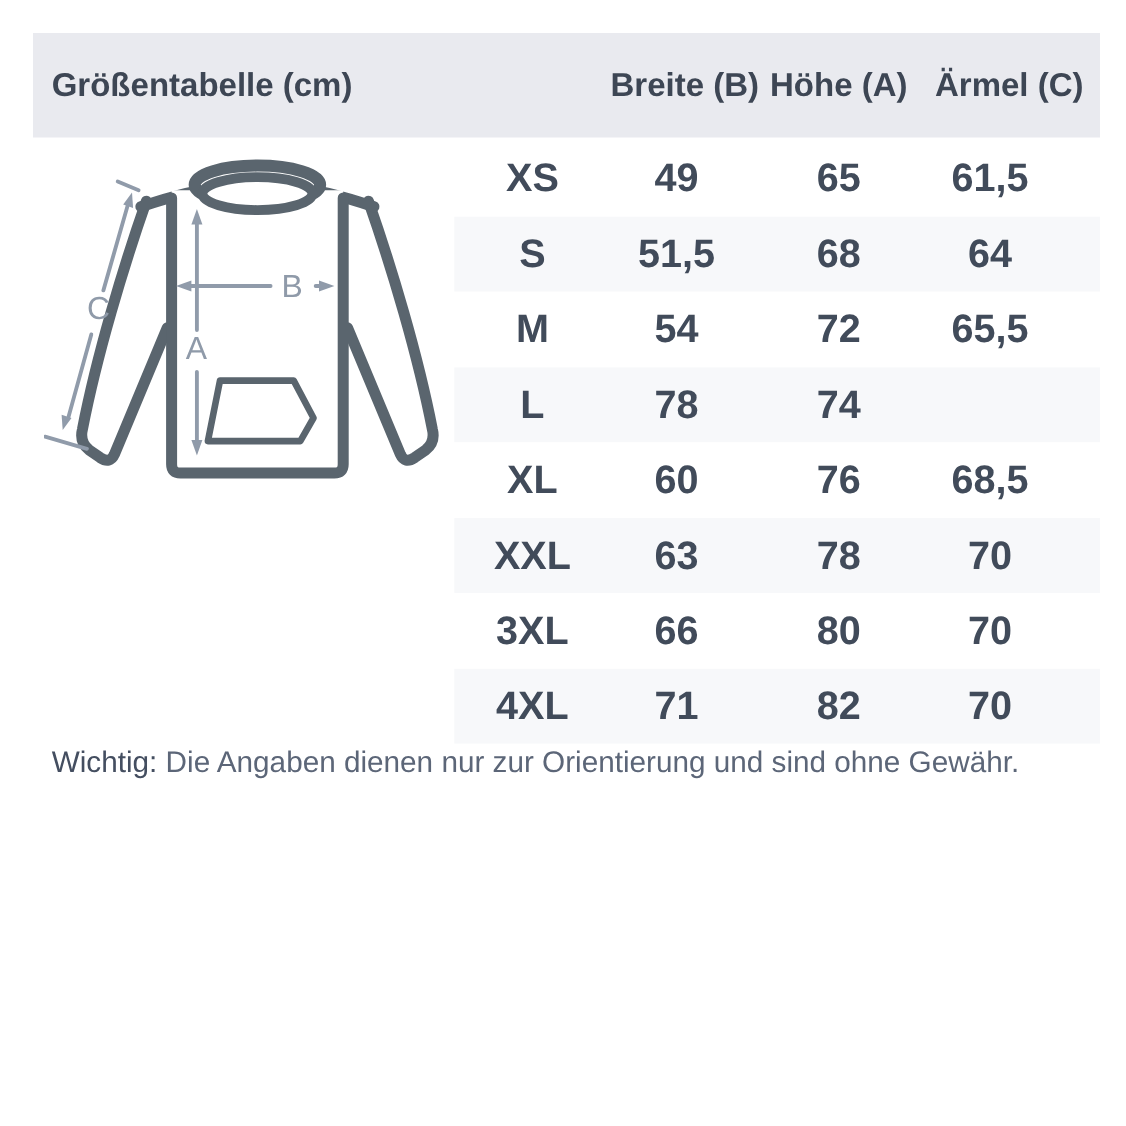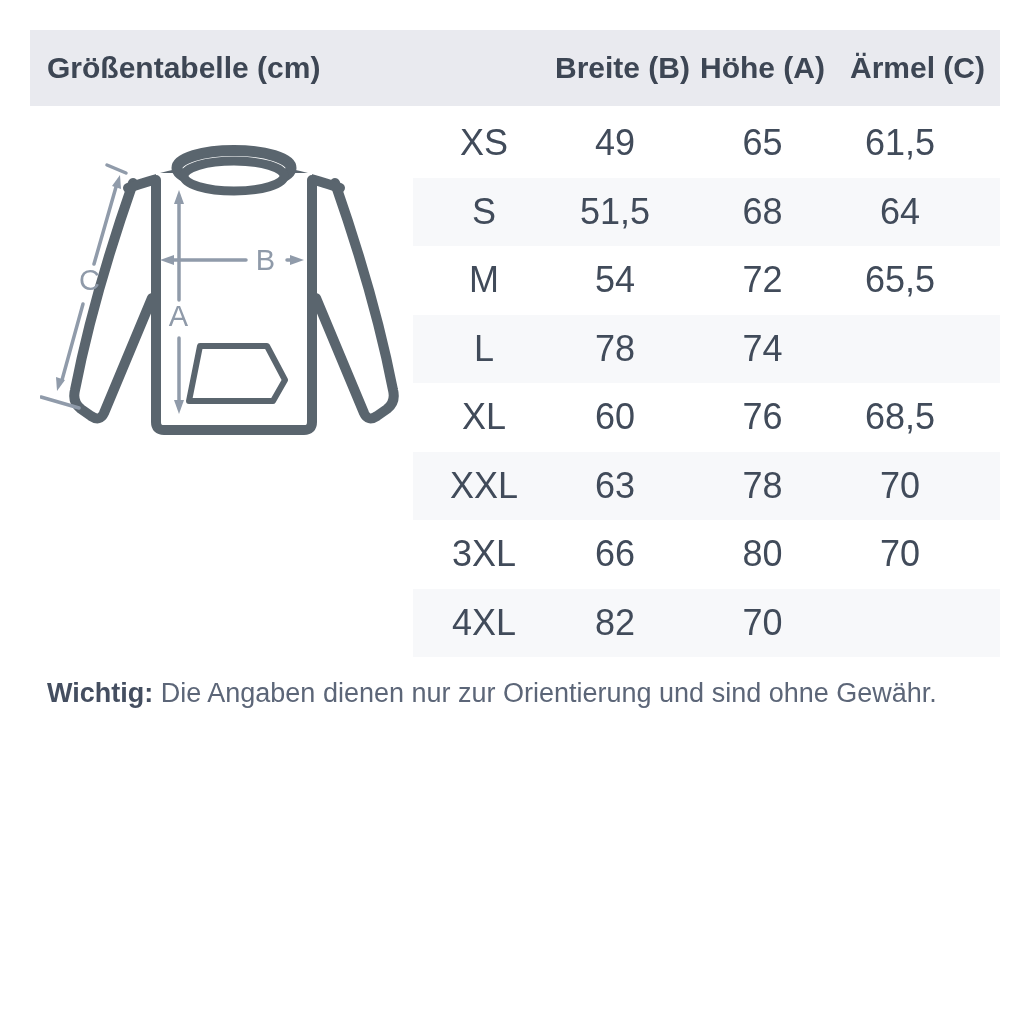--- a/index.html
+++ b/index.html
@@ -1,32 +1,32 @@
 <!DOCTYPE html>
 <html><head>
 <meta charset="utf-8">
 <style>
   html,body{margin:0;padding:0;background:#ffffff;}
   .canvas{position:relative;width:1024px;height:1024px;background:#ffffff;overflow:hidden;
           font-family:"Liberation Sans",sans-serif;}
   .chart{position:absolute;left:30px;top:30px;width:970px;}
   .chead{display:grid;grid-template-columns:525px 120px 175px 100px;padding-right:50px;
-         box-sizing:border-box;width:970px;height:76px;align-items:center;
+         box-sizing:border-box;width:970px;height:95px;align-items:center;
          background:#e9eaef;color:#3d4654;font-weight:bold;font-size:30px;}
   .chead .title{padding-left:17px;white-space:nowrap;}
   .chead .hcell{text-align:center;white-space:nowrap;}
   .rows{margin-top:3px;}
   .trow{display:grid;grid-template-columns:142px 120px 175px 100px;margin-left:383px;width:587px;
         box-sizing:border-box;padding-right:50px;height:68.5px;align-items:center;
-        font-size:36px;color:#414b5a;text-align:center;}
+        font-size:36px;color:#414b5a;text-align:center;font-weight:bold;}
   .trow.striped{background:#f7f8fa;}
   .hoodie{position:absolute;left:40px;top:128px;width:370px;height:322px;}
   .note{position:absolute;left:47px;top:672px;width:935px;font-size:27px;line-height:43px;
         color:#5c6678;}
-  .note .imp{font-weight:bold;color:#444e60;}
+  .note .imp{font-weight:normal;color:#444e60;}
 </style>
 </head>
 <body>
 
 <div class="canvas">
 
   <div class="chart">
     <div class="chead">
       <div class="title">Größentabelle (cm)</div>
       <div class="hcell">Breite (B)</div>
@@ -70,20 +70,21 @@
           <div>70</div>
         </div>
         <div class="trow">
           <div>3XL</div>
           <div>66</div>
           <div>80</div>
           <div>70</div>
         </div>
         <div class="trow striped">
           <div>4XL</div>
+          <div>71</div>
           <div>82</div>
           <div>70</div>
         </div>
       </div>
   </div>
 
   <svg class="hoodie" viewBox="0 0 370 322" xmlns="http://www.w3.org/2000/svg">
     <g stroke="#5a656e" stroke-width="10" fill="none" stroke-linecap="round" stroke-linejoin="round">
 
       <path fill="#ffffff" stroke="none" d="M 93,55 C 72,115 48,195 35,262 Q 32,274 41,281 L 51,288 Q 60,294 64,285 L 112,170 L 128,105 L 112,50 Z"></path>

